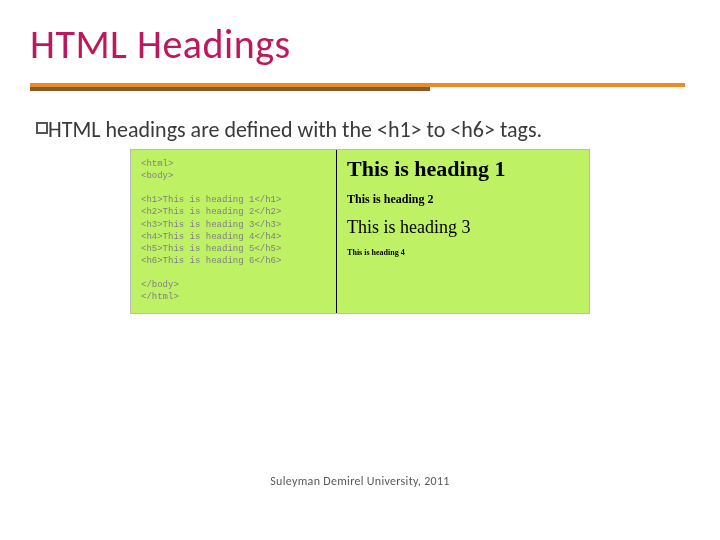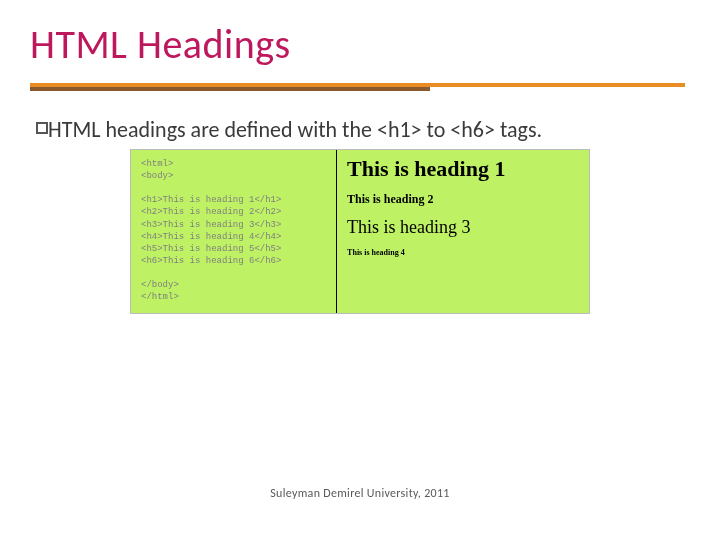--- a/index.html
+++ b/index.html
@@ -86,21 +86,21 @@
       color: #000;
     }
     .render-pane .r1 { font-size: 22px; font-weight: bold; margin-bottom: 10px; }
     .render-pane .r2 { font-size: 12px; font-weight: bold; margin-bottom: 10px; }
     .render-pane .r3 { font-size: 18px; font-weight: normal; margin-bottom: 10px; }
     .render-pane .r4 { font-size: 11px; font-weight: bold; margin-bottom: 10px; }
     .render-pane .r5 { font-size: 9px;  font-weight: bold; margin-bottom: 10px; }
     .render-pane .r6 { font-size: 8px;  font-weight: bold; }
     .footer {
       position: absolute;
-      bottom: 40px;
+      bottom: 52px;
       width: 100%;
       text-align: center;
       font-family: "Gill Sans", "Gill Sans MT", Calibri, sans-serif;
       font-size: 12px;
       color: #595959;
       letter-spacing: 0.3px;
       margin-top: 42px;
     }
   </style>
 </head>

